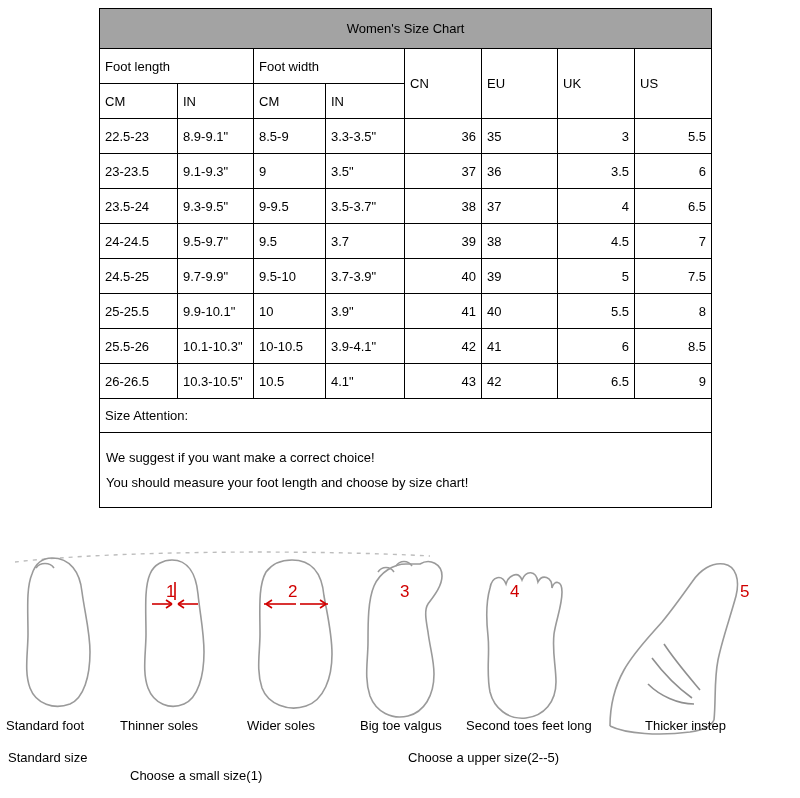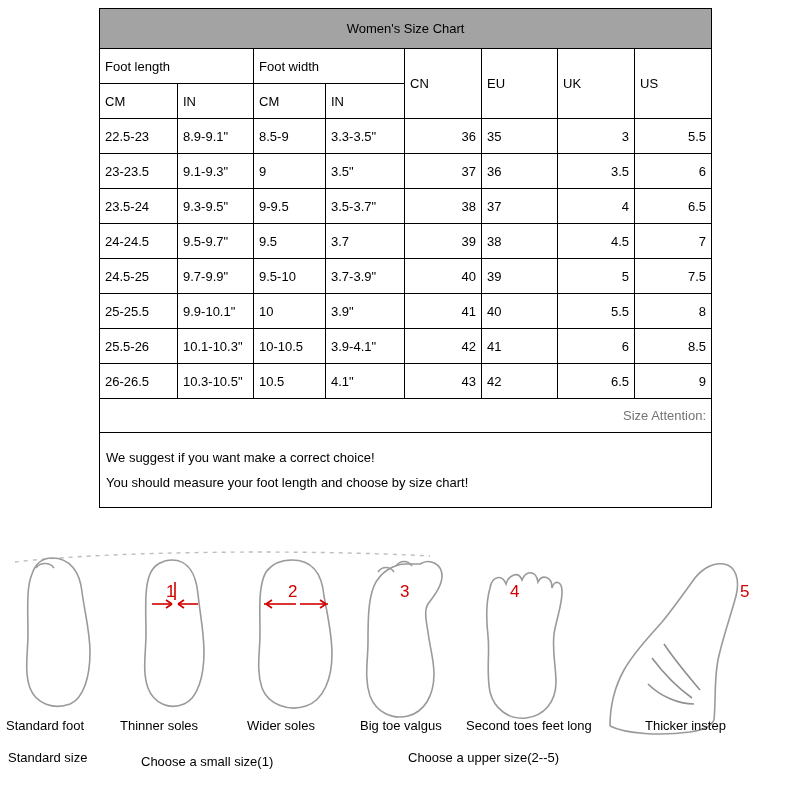--- a/index.html
+++ b/index.html
@@ -50,22 +50,22 @@
     font-size: 14px;
   }
   .hdr-left {
     text-align: left;
     font-weight: normal;
     font-size: 13px;
   }
   .cell-left { text-align: left; margin-top: 17px; }
   .cell-right { text-align: right; }
   .attention {
-    text-align: right;
-    color: #737373;
+    text-align: left;
+    color: #000000;
     font-weight: bold;
     font-size: 14px;
     height: 34px !important;
   }
   .note {
     font-size: 14px;
     height: 58px !important;
     line-height: 25px;
     padding: 12px 6px !important;
   }
@@ -298,15 +298,15 @@
   <span class="num-label" style="left:740px; top:34px;">5</span>
 
   <span class="foot-caption" style="left:6px; top:170px;">Standard foot</span>
   <span class="foot-caption" style="left:120px; top:170px;">Thinner soles</span>
   <span class="foot-caption" style="left:247px; top:170px;">Wider soles</span>
   <span class="foot-caption" style="left:360px; top:170px;">Big toe valgus</span>
   <span class="foot-caption" style="left:466px; top:170px;">Second toes feet long</span>
   <span class="foot-caption" style="left:645px; top:170px;">Thicker instep</span>
 
   <span class="foot-sub" style="left:8px; top:202px;">Standard size</span>
-  <span class="foot-sub" style="left:130px; top:206px;margin-left:11px;">Choose a small size(1)</span>
+  <span class="foot-sub" style="left:130px; top:220px;">Choose a small size(1)</span>
   <span class="foot-sub" style="left:408px; top:202px;">Choose a upper size(2--5)</span>
 </div>
 
 </body></html>

